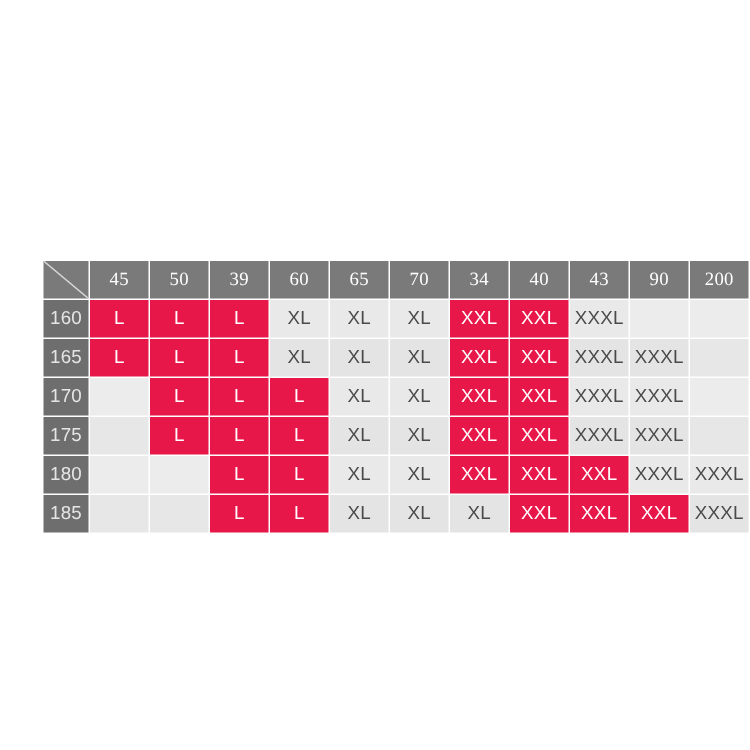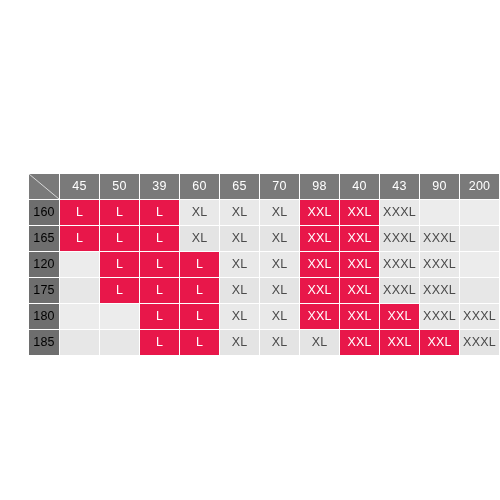--- a/index.html
+++ b/index.html
@@ -68,27 +68,28 @@
     width: 100%;
     height: 100%;
     display: block;
   }
 
   
   th.col-head {
     background: #7a7a7a;
     color: #ffffff;
     font-size: 13px;
+    font-family: Liberation Serif, serif;
   }
 
   
   th.row-head {
     width: 30px;
     background: #6e6e6e;
-    color: #000000;
+    color: #e5e5e5;
     font-size: 13px;
   }
 
   
   td.cell {
     background: #e9e9e9;
     color: #4a4a4a;
   }
   td.cell.alt {
     background: #e4e4e4;
@@ -118,21 +119,21 @@
               <line x1="0" y1="0" x2="30" y2="25" stroke="#d8d8d8" stroke-width="1"></line>
             </svg>
           </th>
 
         <th class="col-head">45</th>
             <th class="col-head">50</th>
             <th class="col-head">39</th>
             <th class="col-head">60</th>
             <th class="col-head">65</th>
             <th class="col-head">70</th>
-            <th class="col-head">98</th>
+            <th class="col-head">34</th>
             <th class="col-head">40</th>
             <th class="col-head">43</th>
             <th class="col-head">90</th>
             <th class="col-head">200</th>
           </tr>
       </thead>
       <tbody>
 
       <tr>
             <th class="row-head">160</th>
@@ -156,21 +157,21 @@
             <td class="cell alt">XL</td>
             <td class="cell alt">XL</td>
             <td class="cell alt">XL</td>
             <td class="cell hl">XXL</td>
             <td class="cell hl">XXL</td>
             <td class="cell alt">XXXL</td>
             <td class="cell alt">XXXL</td>
             <td class="cell empty alt"></td>
           </tr>
           <tr>
-            <th class="row-head">120</th>
+            <th class="row-head">170</th>
             <td class="cell empty"></td>
             <td class="cell hl">L</td>
             <td class="cell hl">L</td>
             <td class="cell hl">L</td>
             <td class="cell">XL</td>
             <td class="cell">XL</td>
             <td class="cell hl">XXL</td>
             <td class="cell hl">XXL</td>
             <td class="cell">XXXL</td>
             <td class="cell">XXXL</td>

